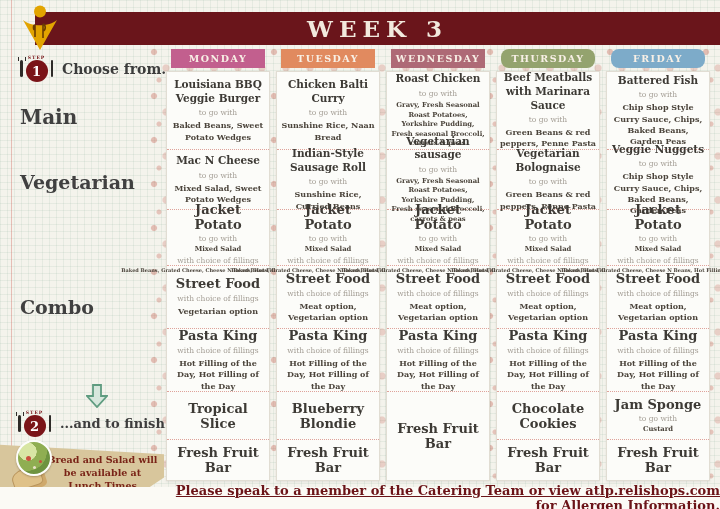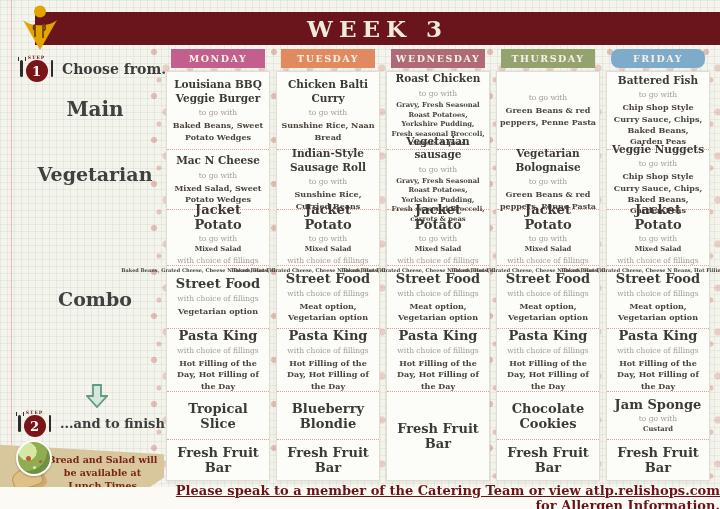--- a/index.html
+++ b/index.html
@@ -66,22 +66,22 @@
   .step-word { font-size:4.5px; font-weight:bold; color:#7a1418; letter-spacing:1px; }
   .num-circle {
     width:22px; height:22px; border-radius:50%; background:#7a1418;
     color:#fff; font-weight:bold; font-size:13px;
     display:flex; align-items:center; justify-content:center;
   }
   .cutlery { width:2.5px; height:17px; background:#2e2b28; border-radius:2px; position:relative; }
   .cutlery.fork::before { content:""; position:absolute; top:-3px; left:-2px; width:6px; height:4px;
     border-left:1.5px solid #2e2b28; border-right:1.5px solid #2e2b28; }
   .step-caption { font-size:14px; font-weight:bold; color:#3c3c3c; }
-  .cat-label { position:absolute; left:20px; width:150px; text-align:center;
-    font-weight:bold; color:#404040; z-index:1; }
+  .cat-label { position:absolute; left:20px; width:150px; 
+    font-weight:bold; color:#404040; z-index:1;margin-top:8px; }
   .cat-main{top:97px; font-size:20px;} .cat-veg{top:163px; font-size:19px;} .cat-combo{top:288px; font-size:19px;}
   .down-arrow { position:absolute; left:86px; top:384px; z-index:1; }
   
   .banner {
     position:absolute; left:0; top:438px; width:164px; height:68px; z-index:1;
     background:#d8c69c;
     clip-path:polygon(0 10%, 100% 24%, 100% 58%, 74% 100%, 0 97%);
   }
   .banner-text {
     position:absolute; left:46px; right:5px; top:16px;
@@ -274,23 +274,24 @@
       <div class="g">with choice of fillings</div>
       <div class="b">Hot Filling of the Day, Hot Filling of the Day</div>
     </section>
     <section class="sec s-fruit">
       <div class="t2">Fresh Fruit Bar</div>
     </section>
   </div>
 </div>
 
 <div class="day-col" style="left:496px">
-  <div class="chip" style="background-color: rgb(148, 163, 110);">THURSDAY</div>
-  <div class="card">
-    <section class="sec s-main">
+  <div class="chip" style="background-color: rgb(148, 163, 110); border-radius: 8px;">THURSDAY</div>
+  <div class="card">
+    <section class="sec s-main">
+      <div class="t">Beef Meatballs with Marinara Sauce</div>
       <div class="g togo">to go with</div>
       <div class="b">Green Beans &amp; red peppers, Penne Pasta</div>
     </section>
     <section class="sec s-veg">
       <div class="t">Vegetarian Bolognaise</div>
       <div class="g togo">to go with</div>
       <div class="b">Green Beans &amp; red peppers, Penne Pasta</div>
     </section>
     <section class="sec s-jacket">
       <div class="t2">Jacket Potato</div>

